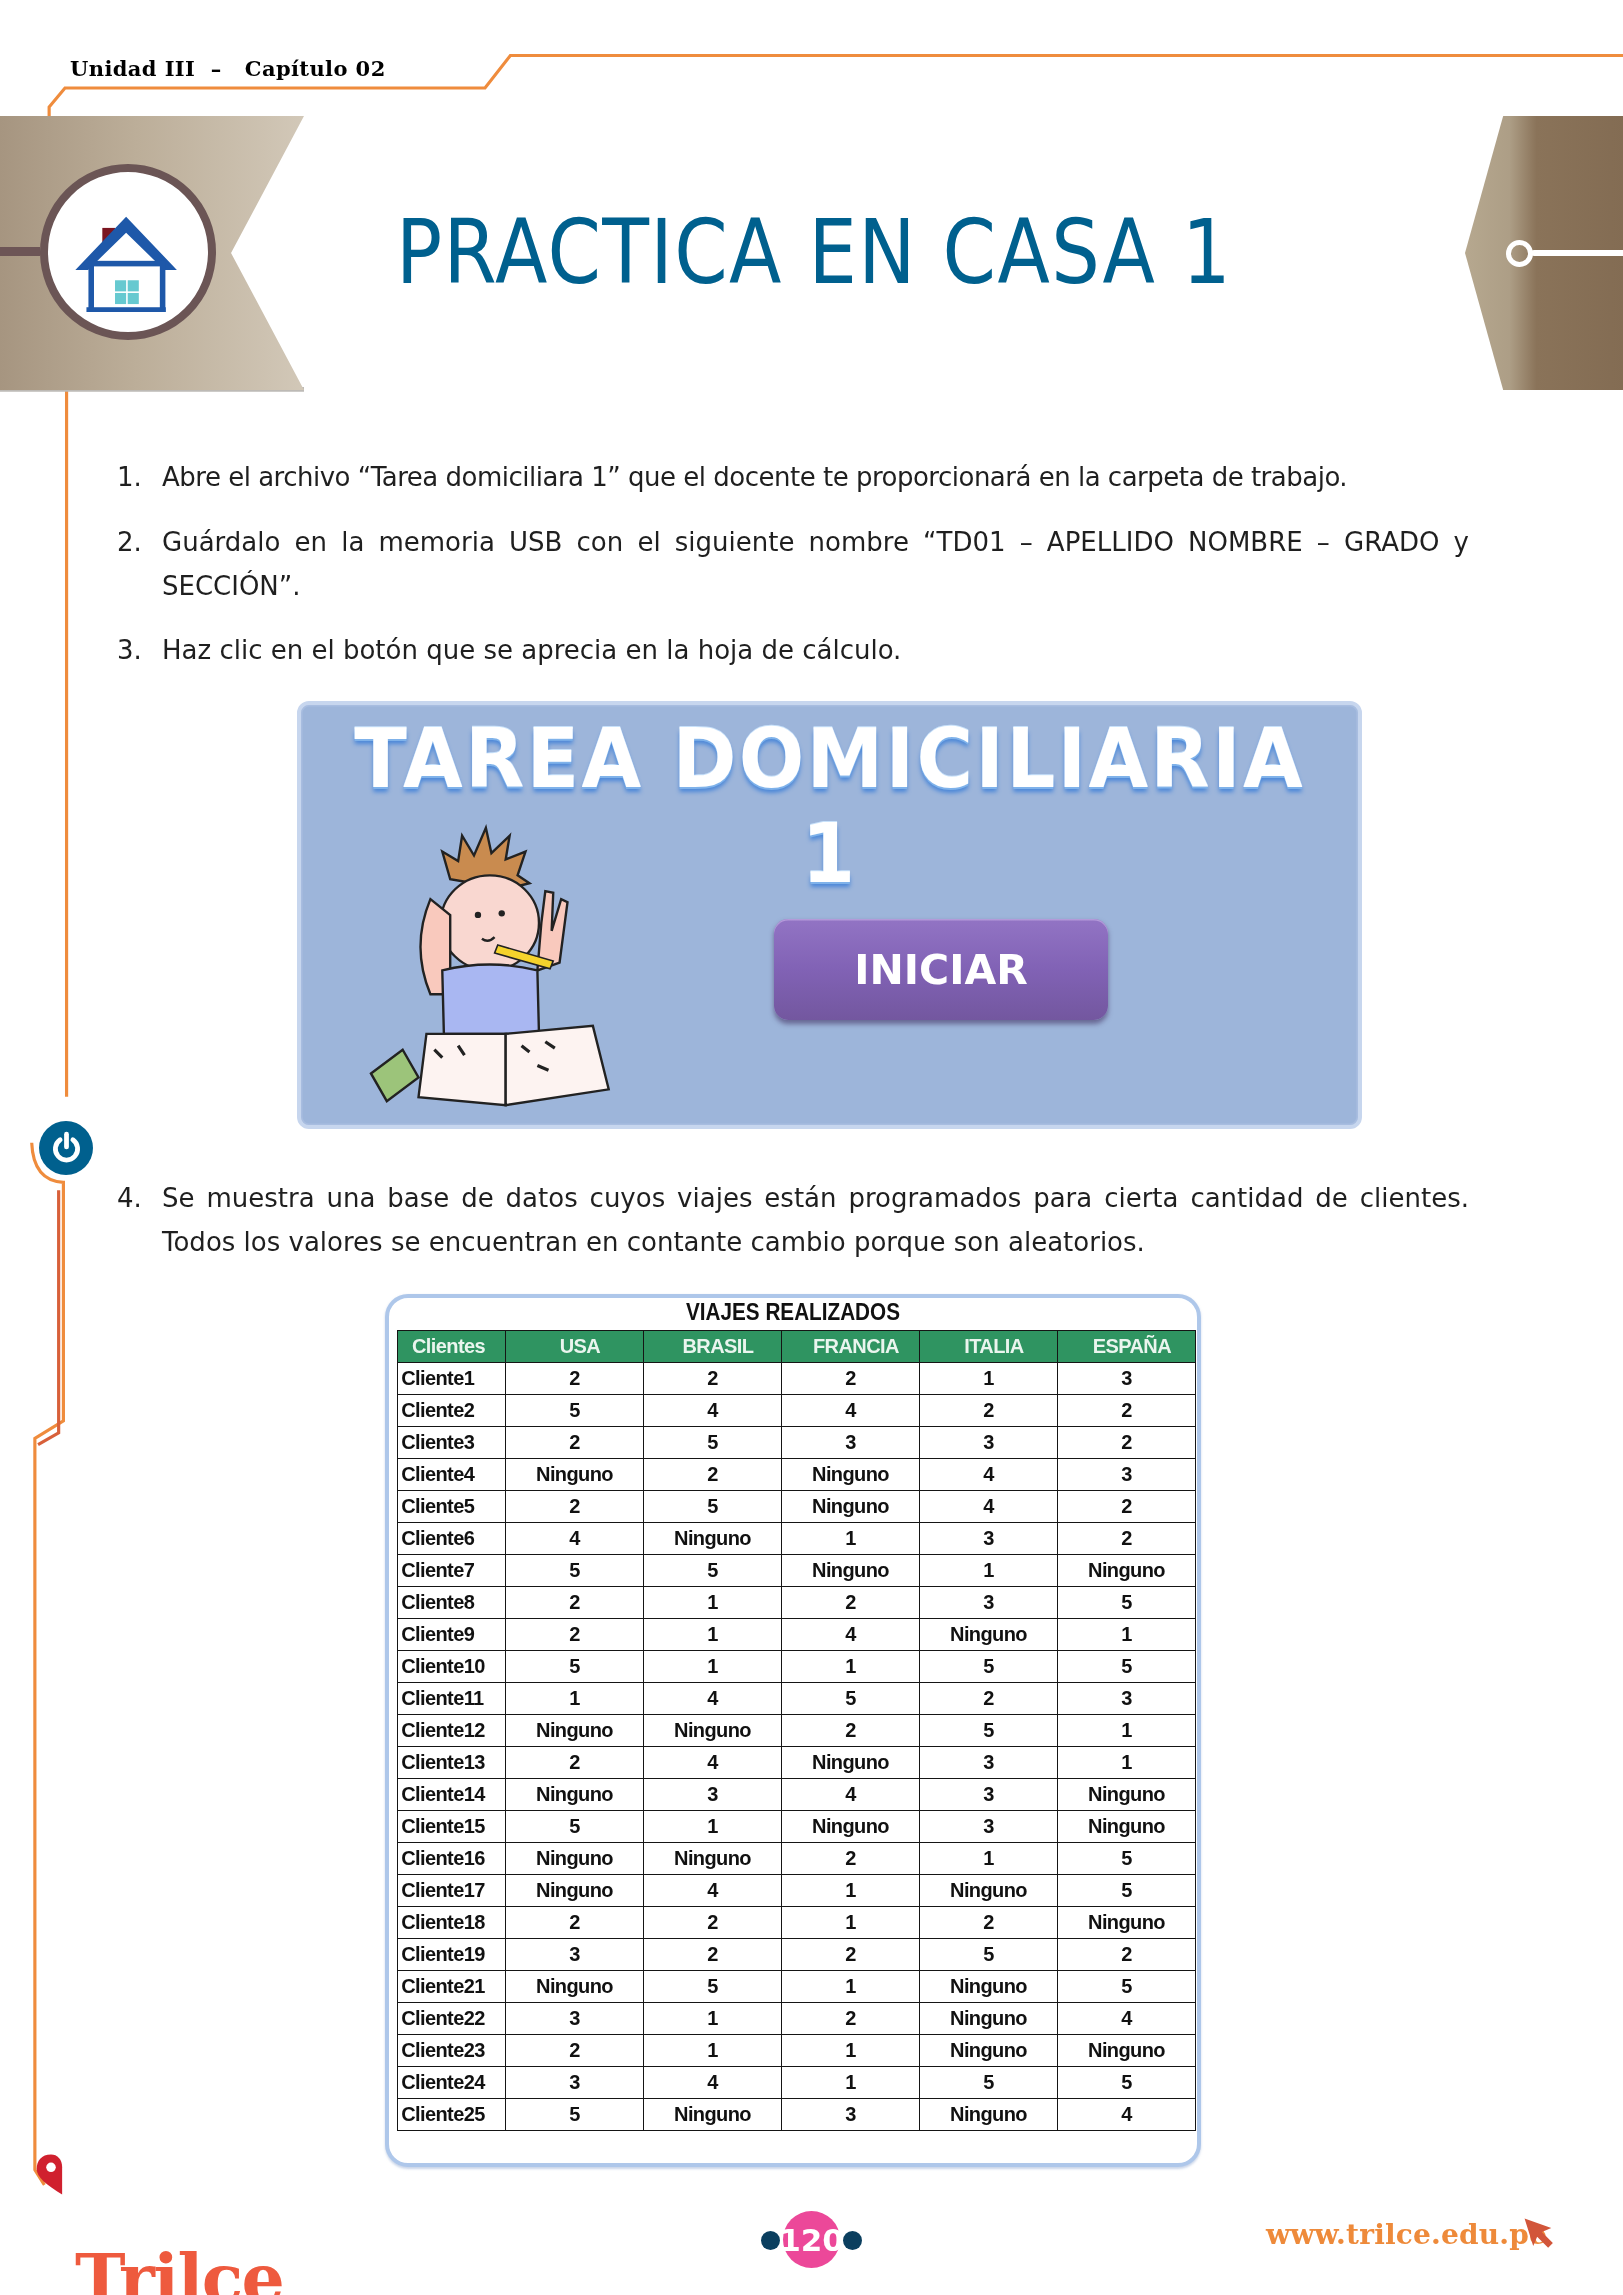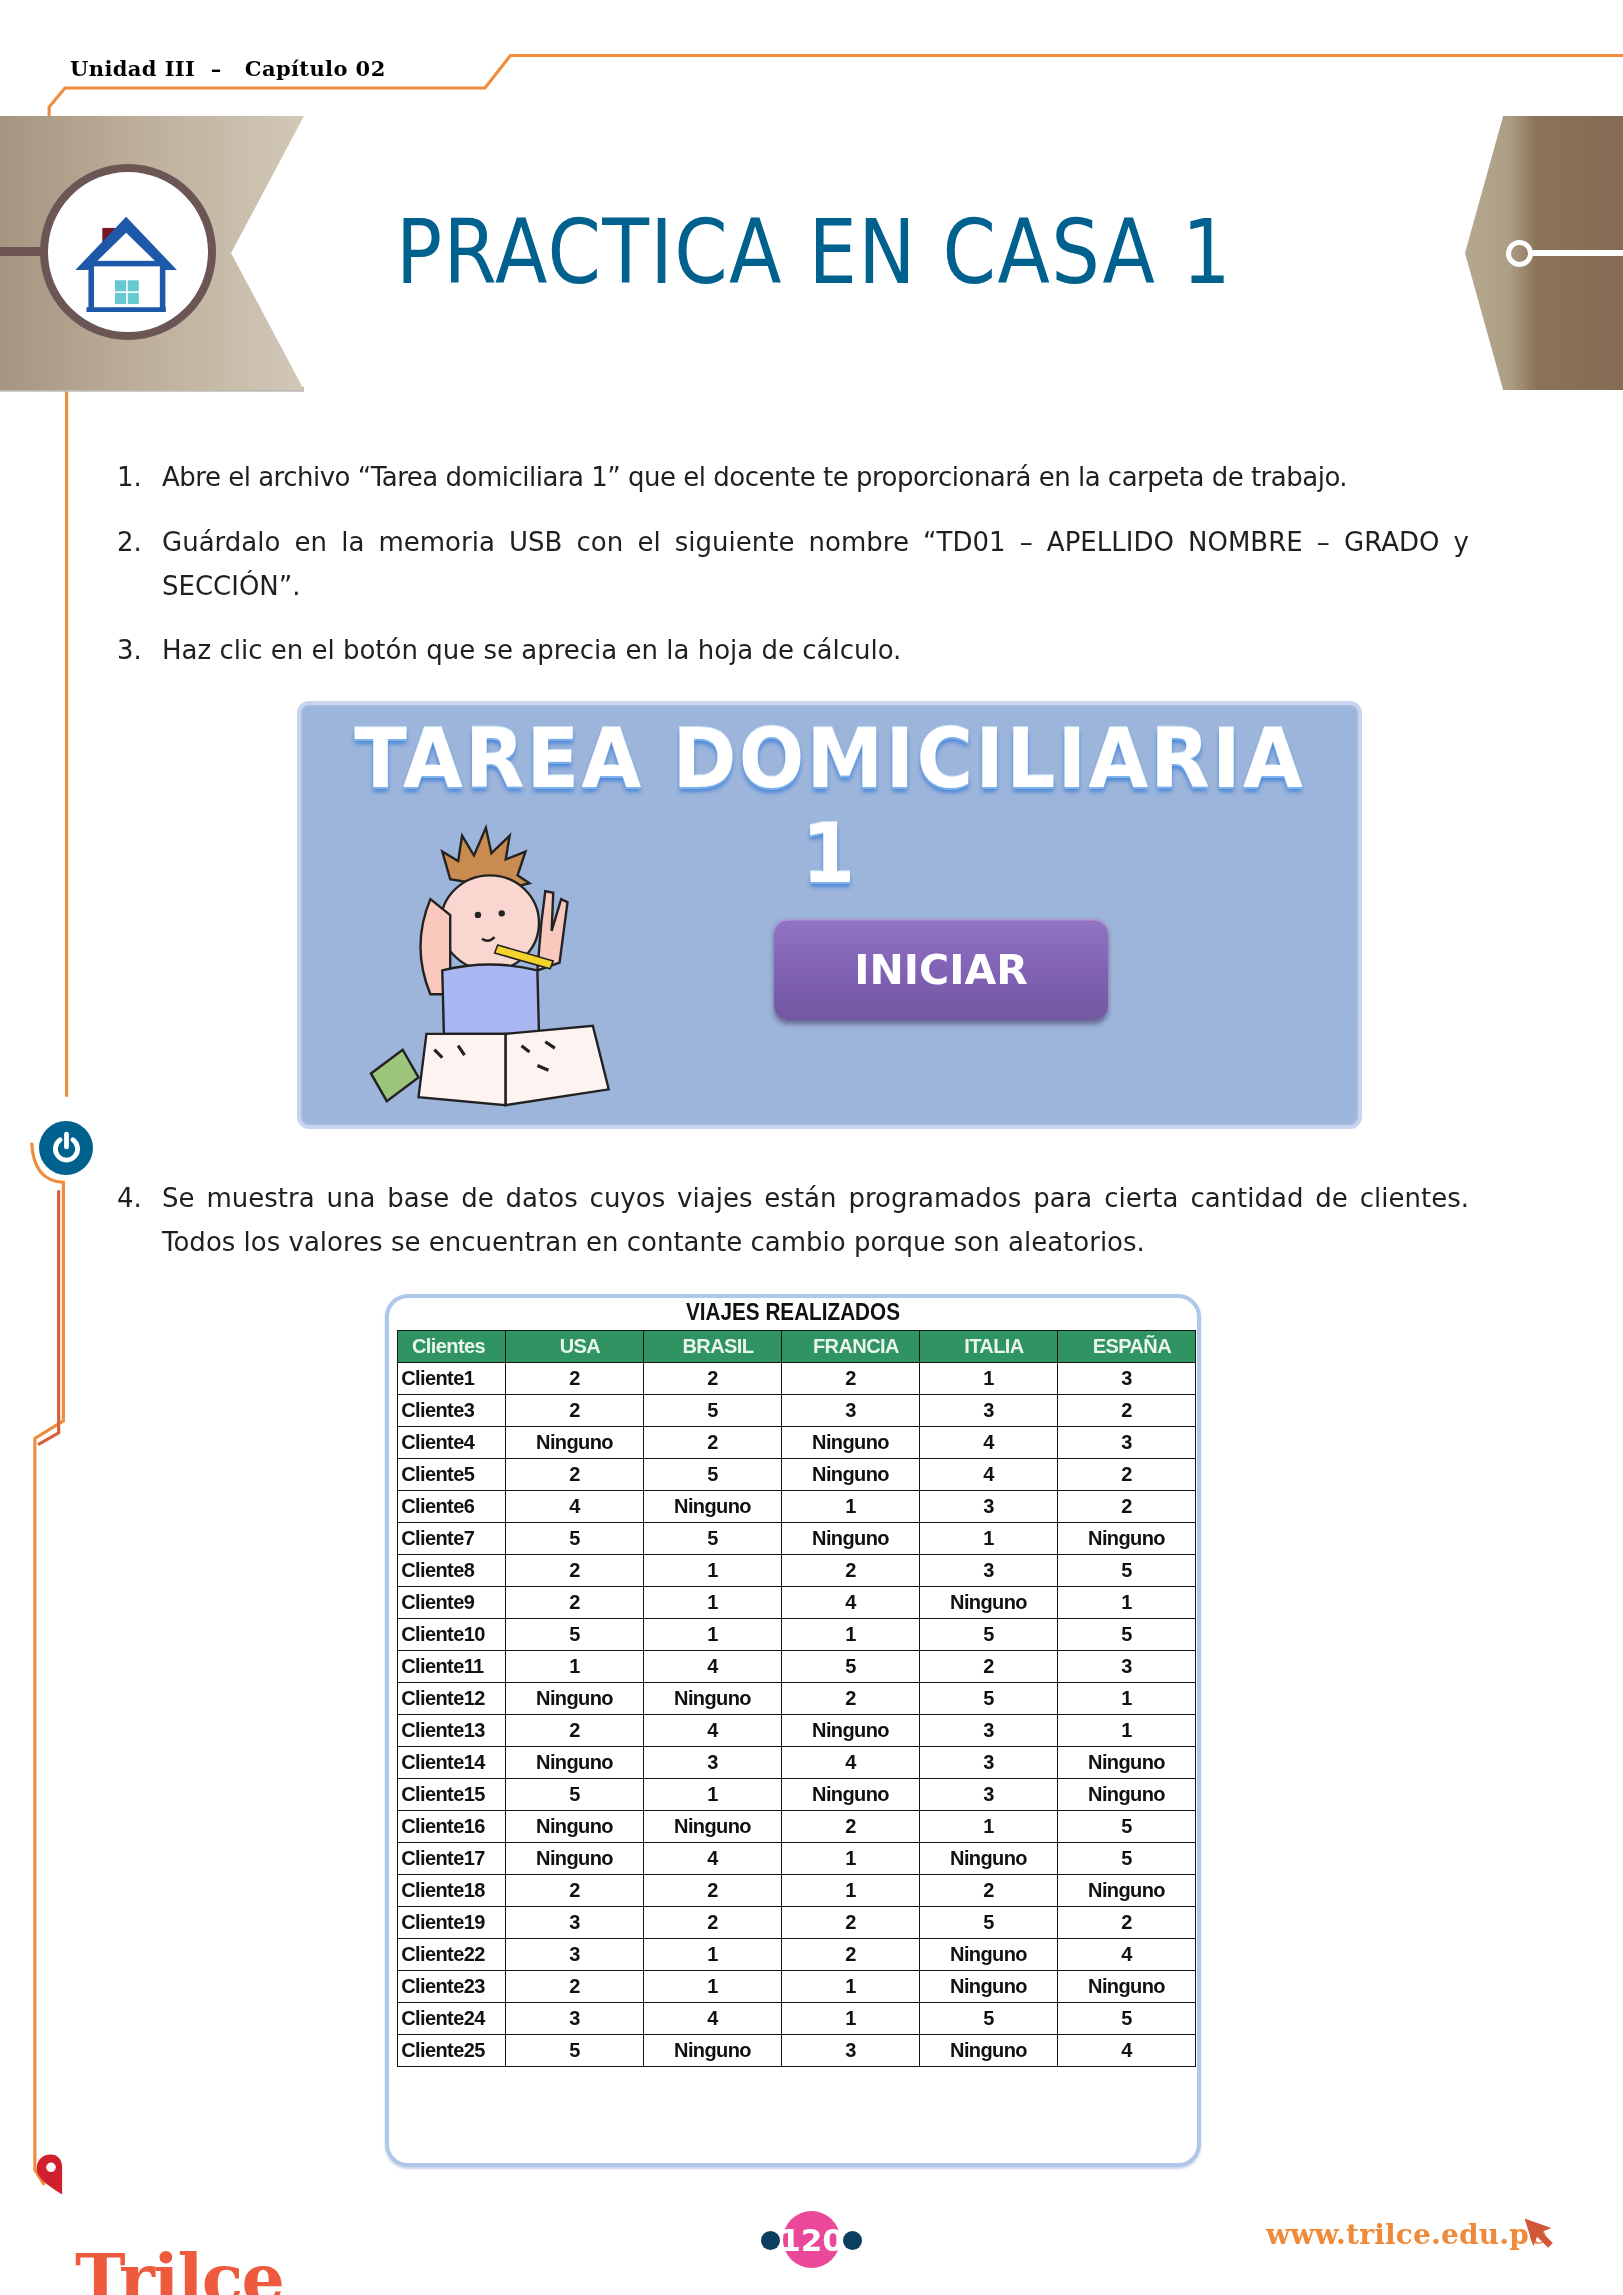--- a/index.html
+++ b/index.html
@@ -251,20 +251,28 @@
     <tbody id="table-body">
         <tr>
           <td>Cliente1</td>
           <td>2</td>
           <td>2</td>
           <td>2</td>
           <td>1</td>
           <td>3</td>
         </tr>
         <tr>
+          <td>Cliente2</td>
+          <td>5</td>
+          <td>4</td>
+          <td>4</td>
+          <td>2</td>
+          <td>2</td>
+        </tr>
+        <tr>
           <td>Cliente3</td>
           <td>2</td>
           <td>5</td>
           <td>3</td>
           <td>3</td>
           <td>2</td>
         </tr>
         <tr>
           <td>Cliente4</td>
           <td>Ninguno</td>
@@ -385,20 +393,28 @@
           <td>2</td>
           <td>Ninguno</td>
         </tr>
         <tr>
           <td>Cliente19</td>
           <td>3</td>
           <td>2</td>
           <td>2</td>
           <td>5</td>
           <td>2</td>
+        </tr>
+        <tr>
+          <td>Cliente21</td>
+          <td>Ninguno</td>
+          <td>5</td>
+          <td>1</td>
+          <td>Ninguno</td>
+          <td>5</td>
         </tr>
         <tr>
           <td>Cliente22</td>
           <td>3</td>
           <td>1</td>
           <td>2</td>
           <td>Ninguno</td>
           <td>4</td>
         </tr>
         <tr>

